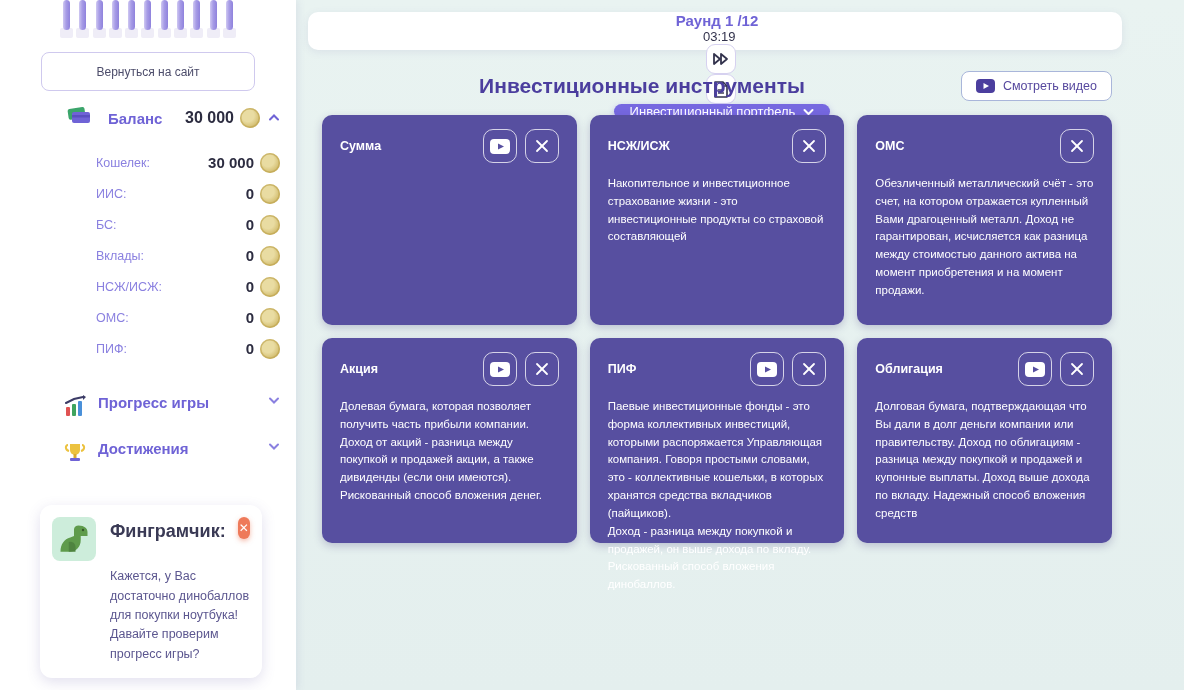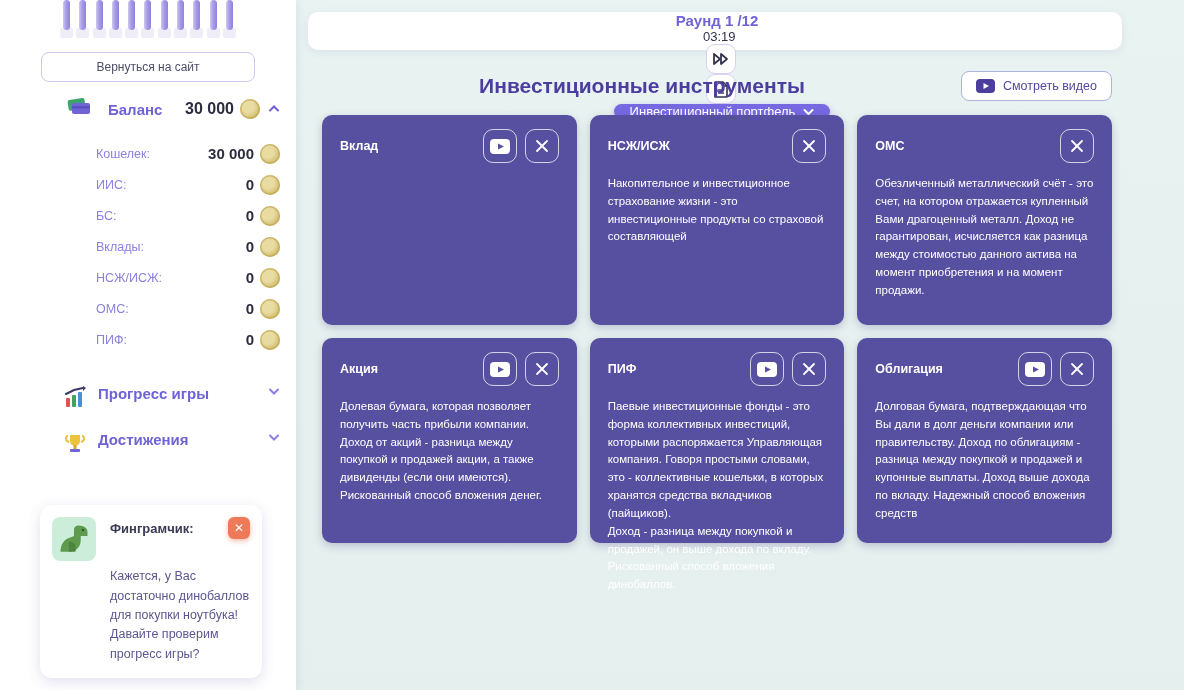--- a/index.html
+++ b/index.html
@@ -21,21 +21,21 @@
   .ring { position:relative; width:9px; height:38px; }
   .ring .rod {
     position:absolute; left:1px; top:0; width:7px; height:30px; border-radius:4px;
     background: linear-gradient(90deg,#cfc8f2,#a79ce6 45%,#8f82dd);
   }
   .ring .base {
     position:absolute; left:-2px; bottom:0; width:13px; height:10px; border-radius:2px;
     background:#efedf7;
   }
   .back-btn {
-    display:block; margin:12px auto 0 auto; width:214px; height:30px;
+    display:block; margin:12px auto 0 auto; width:214px; height:39px;
     background:#fff; border:1px solid #cfc9ee; border-radius:8px;
     color:#4d4d6b; font-size:12px; cursor:pointer; font-family:inherit;
   }
   .balance-row {
     display:flex; align-items:center; margin:14px 16px 0 66px; height:26px;
   }
   .balance-label { color:#6f63d6; font-weight:bold; font-size:15px; margin-left:16px; }
   .balance-value { margin-left:auto; font-weight:bold; font-size:16px; color:#2c2c40; }
   .coin {
     width:20px; height:20px; border-radius:50%; display:inline-block; margin-left:6px; flex:0 0 auto;
@@ -61,21 +61,21 @@
   .assistant {
     position:absolute; left:40px; bottom:12px; width:222px;
     background:#fff; border-radius:12px; padding:12px 12px 12px 12px;
     box-shadow:0 4px 14px rgba(90,80,160,0.18);
   }
   .assistant-head { display:flex; }
   .avatar {
     width:44px; height:44px; border-radius:8px; background:#cdeddb; flex:0 0 auto;
     display:flex; align-items:center; justify-content:center; overflow:hidden;
   }
-  .assistant-name { font-weight:bold; color:#3a3a55; font-size:13px; margin:4px 12px 0 14px; }
+  .assistant-name { font-weight:bold; color:#3a3a55; font-size:18px; margin:4px 12px 0 14px; }
   .assistant-close {
     margin-left:auto; width:22px; height:22px; border:none; border-radius:6px;
     background:#ee7a5a; color:#fff; font-size:12px; line-height:22px; cursor:pointer;
     box-shadow:0 2px 5px rgba(238,122,90,.5); font-family:inherit;
   }
   .assistant-msg {
     margin:6px 0 2px 58px; color:#5b568f; font-size:12.5px; line-height:1.55; margin-left:58px;
   }
 
   
@@ -335,21 +335,21 @@
       <rect x="0" y="0" width="19" height="14" rx="4" fill="#4b3e9e"></rect>
       <polygon points="7.5,4 13,7 7.5,10" fill="#fff"></polygon>
     </svg>
     <span>Смотреть видео</span>
   </button>
 </div>
 
 <div class="cards">
   <div class="card">
     <div class="card-head">
-      <div class="card-title">Вклад</div>
+      <div class="card-title">Сумма</div>
       <div class="card-actions">
         <button class="card-btn">
           <svg width="20" height="15" viewBox="0 0 20 15">
             <rect x="0" y="0" width="20" height="15" rx="4" fill="#fff"></rect>
             <polygon points="8,4.5 14,7.5 8,10.5" fill="#574fa0"></polygon>
           </svg>
         </button>
         <button class="card-btn">
           <svg width="14" height="14" viewBox="0 0 14 14">
             <line x1="2" y1="2" x2="12" y2="12" stroke="#fff" stroke-width="1.8" stroke-linecap="round"></line>

